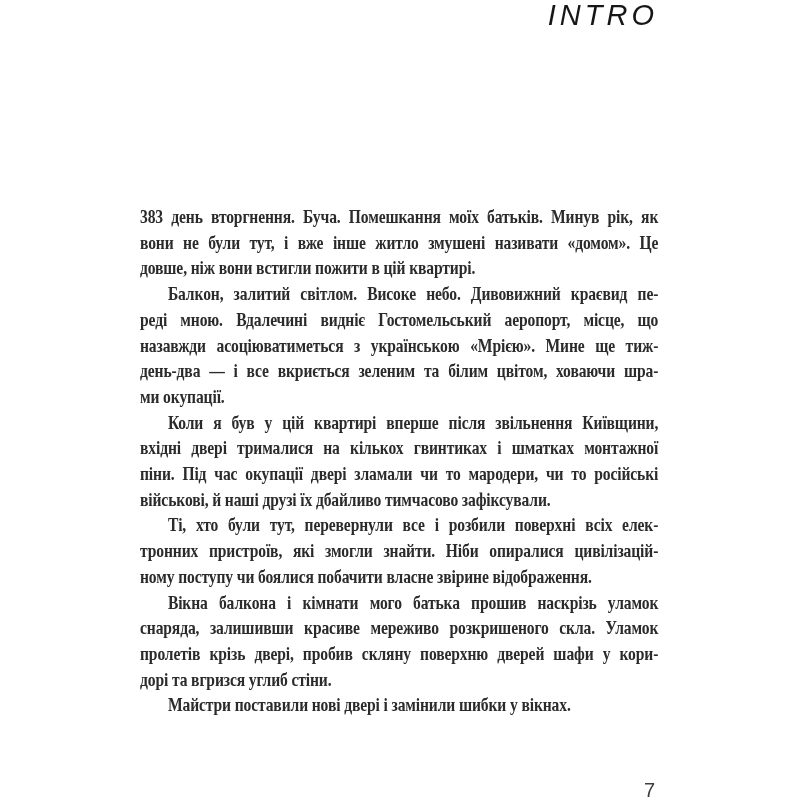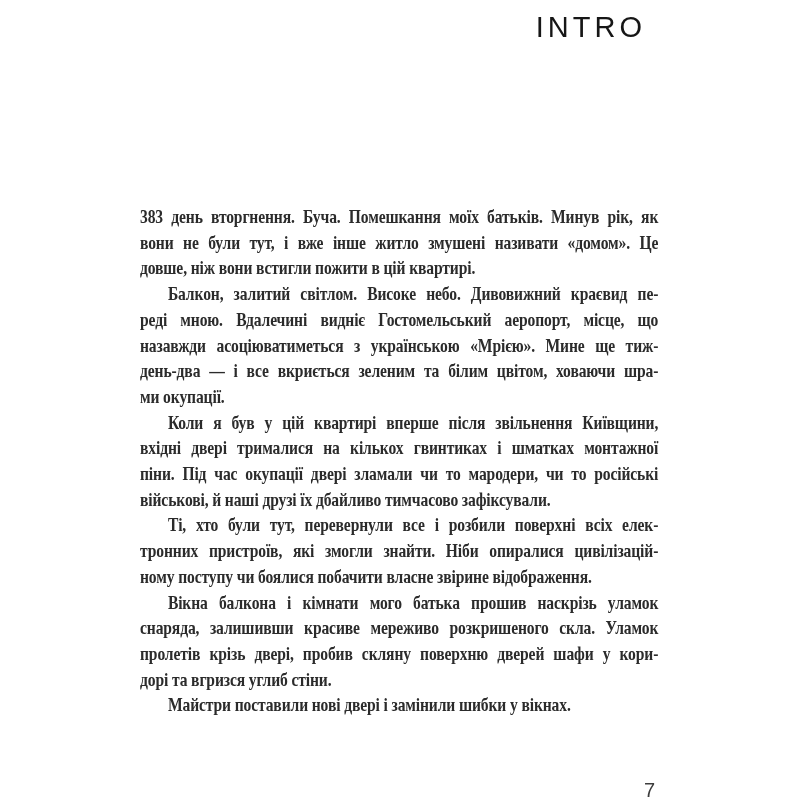--- a/index.html
+++ b/index.html
@@ -12,27 +12,28 @@
     width: 800px;
     height: 800px;
     background: #ffffff;
     overflow: hidden;
     font-family: "Liberation Serif", "DejaVu Serif", serif;
   }
   .chapter-header {
     position: absolute;
     top: 0;
     right: 142px;
-    margin: 12px;
+    margin: 0;
     font-family: "Liberation Sans", "DejaVu Sans", sans-serif;
     font-size: 29px;
     font-weight: 400;
     line-height: 30px;
     letter-spacing: 4px;
     color: #161616;
+    font-style: italic;
   }
   .text-block {
     position: absolute;
     left: 140px;
     top: 204px;
     width: 632px;
     transform: scaleX(0.82);
     transform-origin: 0 0;
     color: #2b2b2b;
     font-size: 19px;

